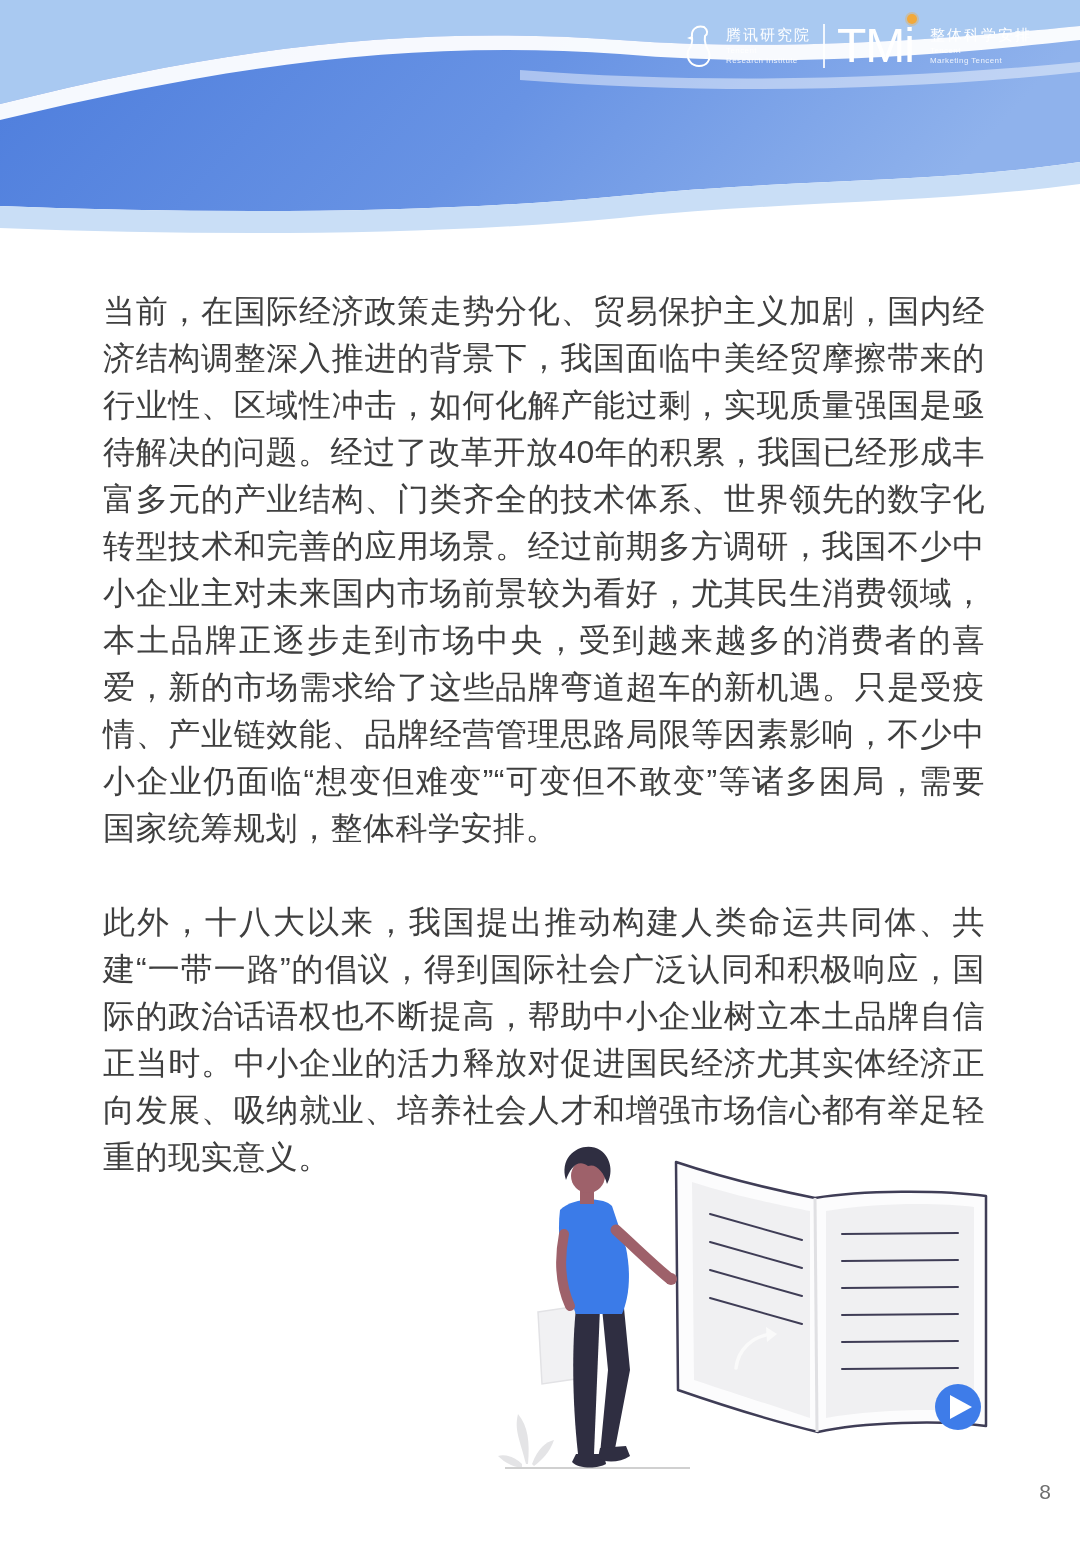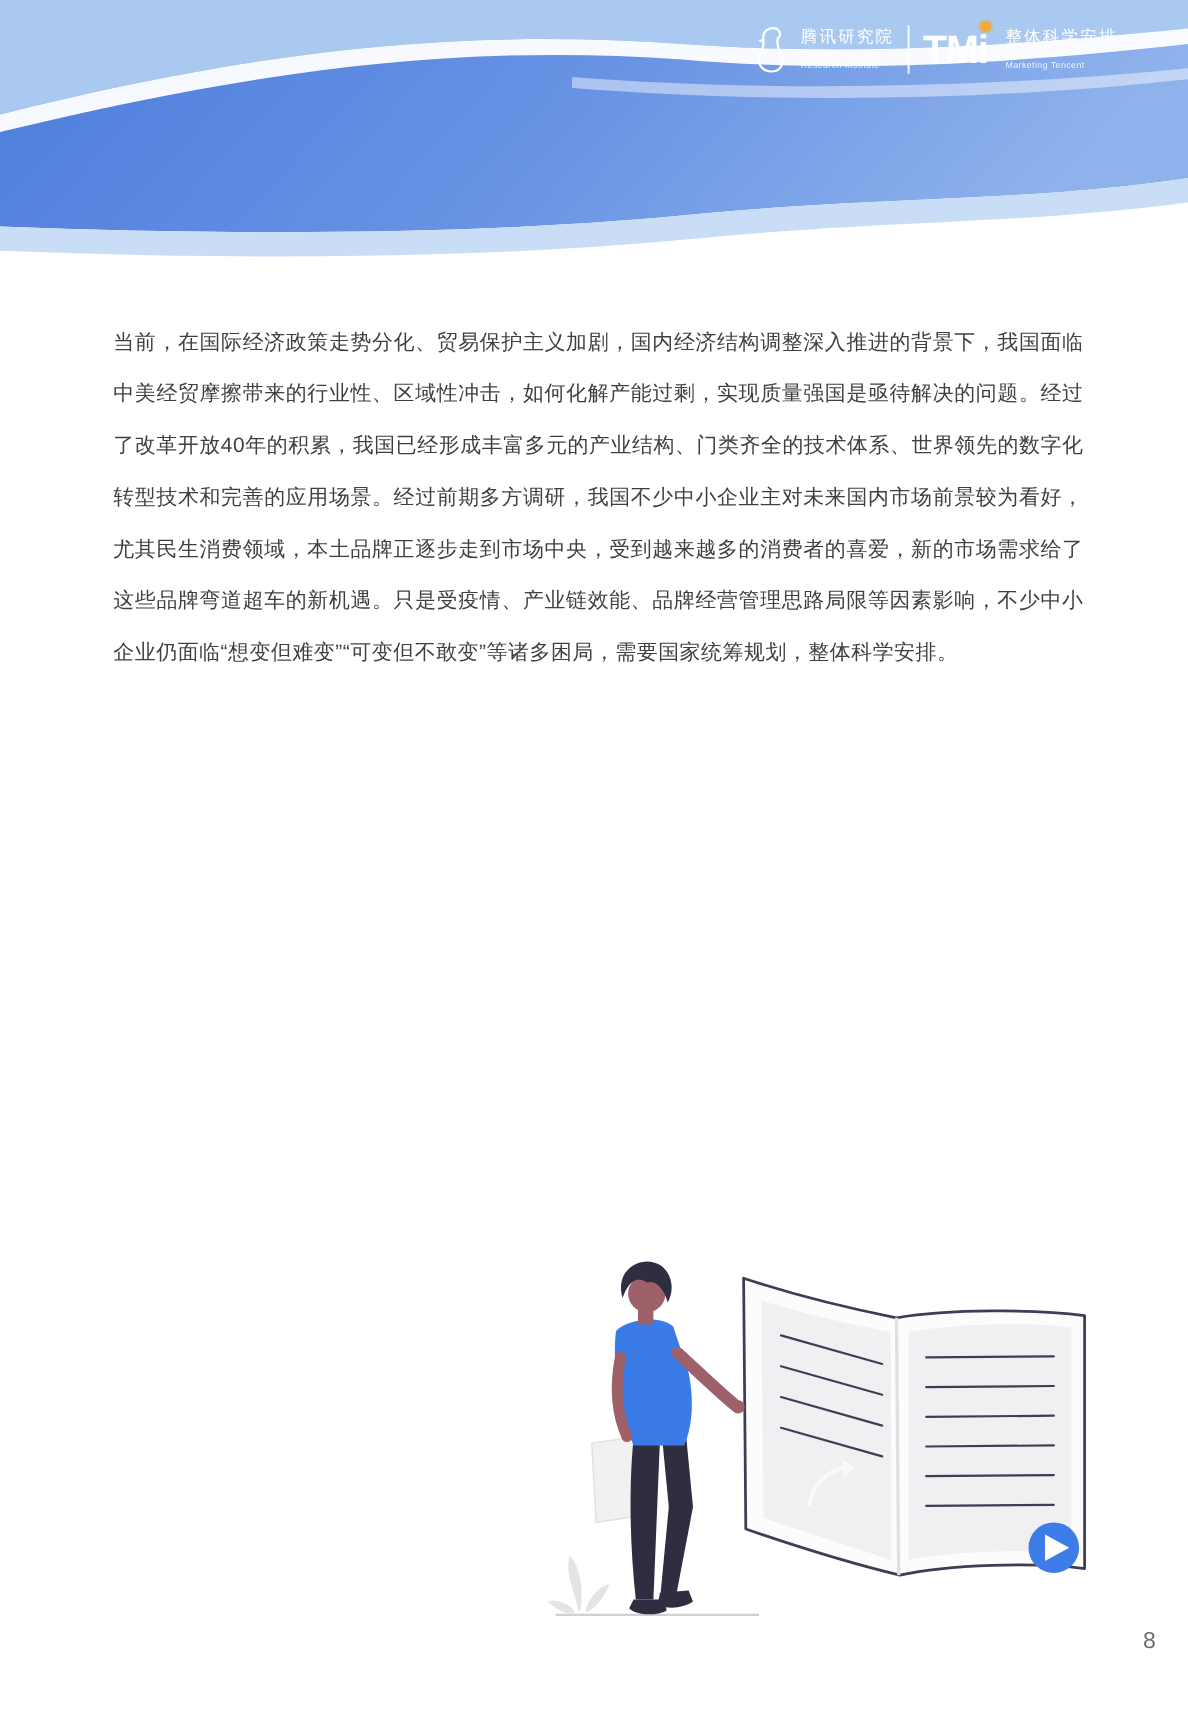--- a/index.html
+++ b/index.html
@@ -15,37 +15,37 @@
   
   .header{position:absolute;top:0;left:0;width:1080px;height:272px;}
   .header-bg{position:absolute;top:0;left:0;width:1080px;height:272px;display:block;}
   .header-title{
     position:absolute;left:94px;top:110px;margin:0;
     font-size:38px;font-weight:700;color:#ffffff;
     letter-spacing:2px;white-space:nowrap;
     text-shadow:0 2px 4px rgba(30,60,130,.35);
   }
   .logos{
-    position:absolute;top:22px;right:64px;
+    position:absolute;top:22px;right:48px;
     display:flex;align-items:center;gap:12px;color:#fff;
   }
   .logo-text-group{display:flex;flex-direction:column;line-height:1;}
   .logo-cn{font-size:15px;letter-spacing:2px;margin-bottom:4px;font-weight:500;}
   .logo-en{font-size:8px;line-height:10px;color:rgba(255,255,255,.85);letter-spacing:.4px;}
   .logo-divider{width:2px;height:44px;background:rgba(255,255,255,.85);}
-  .tmi-logo{position:relative;font-size:36px;font-weight:700;letter-spacing:-1px;line-height:1;padding-right:4px;}
+  .tmi-logo{position:relative;font-size:48px;font-weight:400;letter-spacing:-1px;line-height:1;padding-right:4px;}
   .tmi-sun{
     position:absolute;top:-8px;right:1px;width:10px;height:10px;border-radius:50%;
     background:#f2a93b;box-shadow:0 0 0 2px rgba(242,169,59,.35);
   }
 
   
   .content{
     position:absolute;left:103px;top:288px;width:882px;
-    font-size:19px;line-height:47px;color:#3f3f3f;
+    font-size:32px;line-height:47px;color:#3f3f3f;
     text-align:justify;letter-spacing:.5px;
   }
   .content p{margin:0 0 47px 0;}
   .content p:last-child{margin-bottom:0;}
 
   
   .illustration{position:absolute;left:480px;top:1130px;width:520px;height:400px;}
 
   
   .page-number{
@@ -98,20 +98,21 @@
         <div class="logo-cn">整体科学安排</div>
         <div class="logo-en">Tencent</div>
         <div class="logo-en">Marketing Tencent</div>
       </div>
     </div>
 
   </div>
 
   <div class="content">
     <p>当前，在国际经济政策走势分化、贸易保护主义加剧，国内经济结构调整深入推进的背景下，我国面临中美经贸摩擦带来的行业性、区域性冲击，如何化解产能过剩，实现质量强国是亟待解决的问题。经过了改革开放40年的积累，我国已经形成丰富多元的产业结构、门类齐全的技术体系、世界领先的数字化转型技术和完善的应用场景。经过前期多方调研，我国不少中小企业主对未来国内市场前景较为看好，尤其民生消费领域，本土品牌正逐步走到市场中央，受到越来越多的消费者的喜爱，新的市场需求给了这些品牌弯道超车的新机遇。只是受疫情、产业链效能、品牌经营管理思路局限等因素影响，不少中小企业仍面临“想变但难变”“可变但不敢变”等诸多困局，需要国家统筹规划，整体科学安排。</p>
+    <p>此外，十八大以来，我国提出推动构建人类命运共同体、共建“一带一路”的倡议，得到国际社会广泛认同和积极响应，国际的政治话语权也不断提高，帮助中小企业树立本土品牌自信正当时。中小企业的活力释放对促进国民经济尤其实体经济正向发展、吸纳就业、培养社会人才和增强市场信心都有举足轻重的现实意义。</p>
   </div>
 
   <svg class="illustration" viewBox="0 0 520 400" aria-hidden="true">
 
     <line x1="25" y1="338" x2="210" y2="338" stroke="#d0d0d0" stroke-width="2"></line>
 
     <g fill="#e4e4e6">
       <path d="M46,334 C40,310 34,300 38,284 C48,296 50,312 48,334 Z"></path>
       <path d="M52,334 C58,318 66,312 74,310 C70,322 62,330 54,336 Z"></path>
       <path d="M42,334 C34,326 24,324 18,326 C24,332 34,338 42,337 Z"></path>

